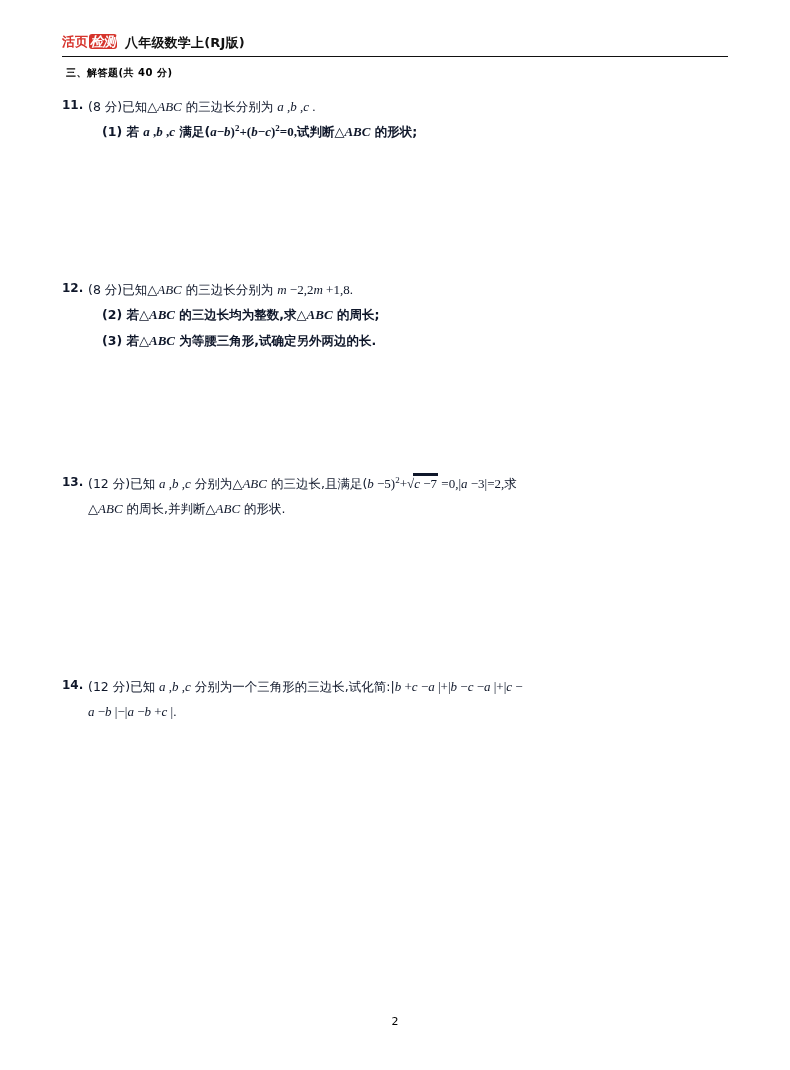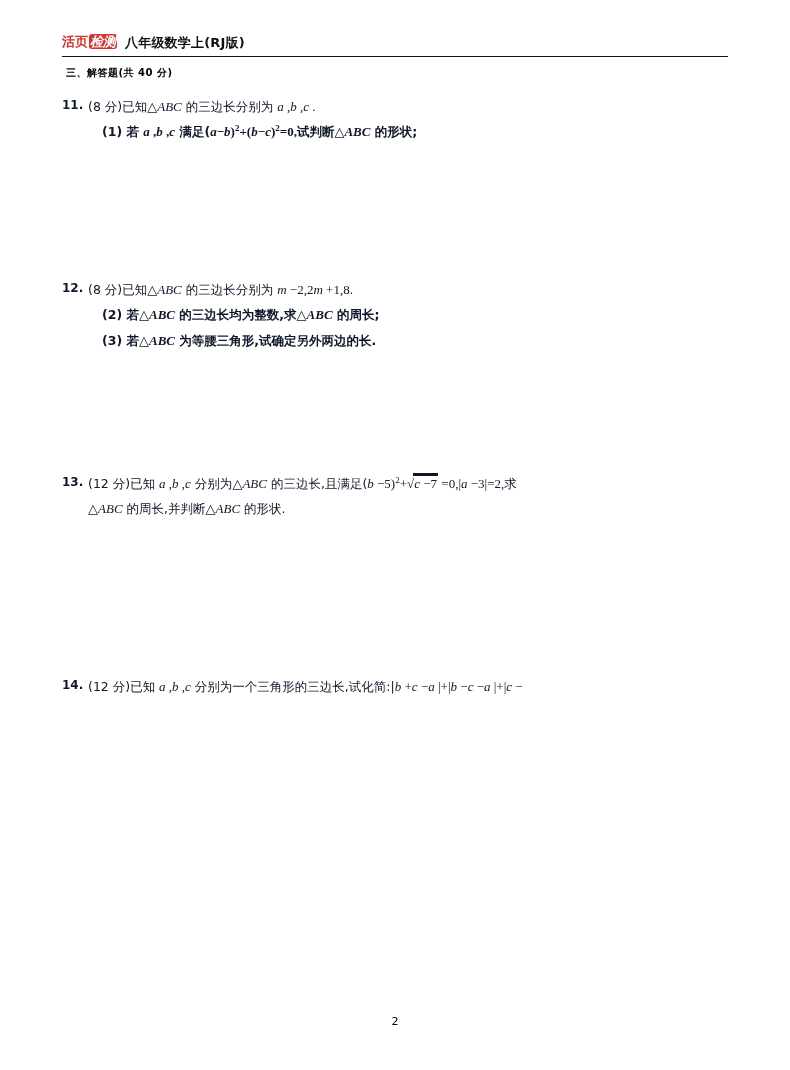--- a/index.html
+++ b/index.html
@@ -200,20 +200,23 @@
     </div>
 
     <div class="gap-c"></div>
 
     <div class="q">
       <span class="q-num">14.</span>
       <div class="q-body">
         <div class="q-line">
           <span class="cn">(12 分)已知 </span><span class="it">a</span><span> ,</span><span class="it">b</span><span> ,</span><span class="it">c</span><span class="cn"> 分别为一个三角形的三边长,试化简:|</span><span class="it">b</span><span> +</span><span class="it">c</span><span> −</span><span class="it">a</span><span> |+|</span><span class="it">b</span><span> −</span><span class="it">c</span><span> −</span><span class="it">a</span><span> |+|</span><span class="it">c</span><span> −</span>
         </div>
+        <div class="q-line">
+          <span class="it">a</span><span> −</span><span class="it">b</span><span> |−|</span><span class="it">a</span><span> −</span><span class="it">b</span><span> +</span><span class="it">c</span><span> |.</span>
+        </div>
       </div>
     </div>
 
   </div>
 
   <div class="page-number">2</div>
 
 </div>
 
 </body></html>

